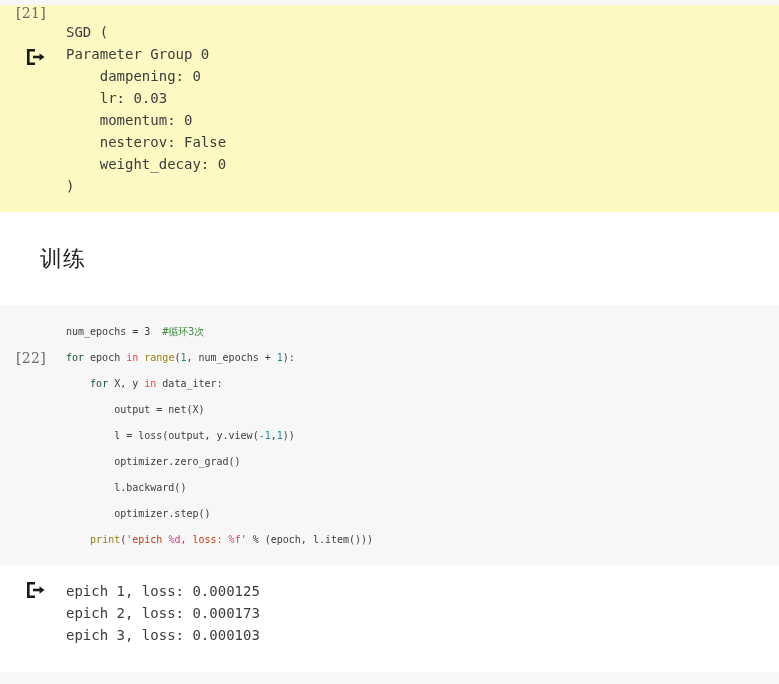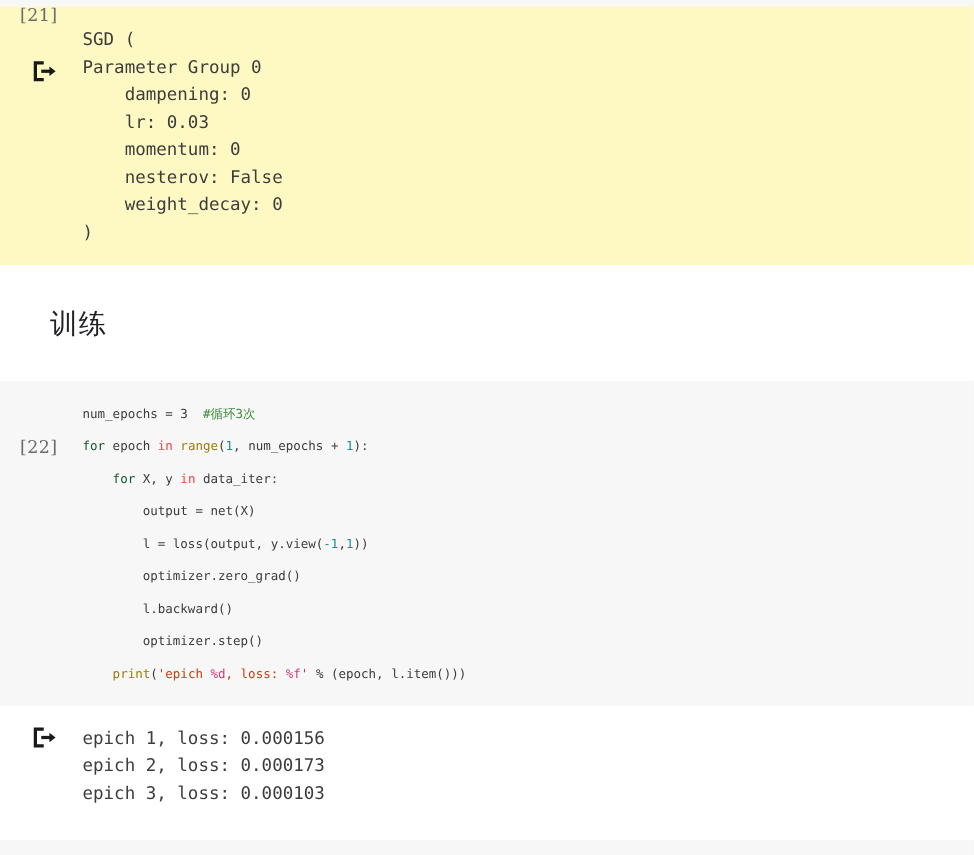--- a/index.html
+++ b/index.html
@@ -185,20 +185,20 @@
   <div class="output-cell-22">
 
     <span class="out-icon" style="left:24px; top:10px;">
       <svg width="22" height="20" viewBox="0 0 22 20">
         <path d="M3 2 L3 18 L11 18 L11 15.4 L5.6 15.4 L5.6 4.6 L11 4.6 L11 2 Z" fill="#1a1a1a"></path>
         <rect x="9" y="8.7" width="8.5" height="2.6" fill="#1a1a1a"></rect>
         <path d="M15.5 6.2 L20.5 10 L15.5 13.8 Z" fill="#1a1a1a"></path>
       </svg>
     </span>
 
-    <div class="mono out-text-22"><span>epich 1, loss: 0.000156</span>
+    <div class="mono out-text-22"><span>epich 1, loss: 0.000125</span>
 <span>epich 2, loss: 0.000173</span>
 <span>epich 3, loss: 0.000103</span></div>
   </div>
 
   <div class="cell-sliver-bottom"></div>
 
 </div>
 
 </body></html>

